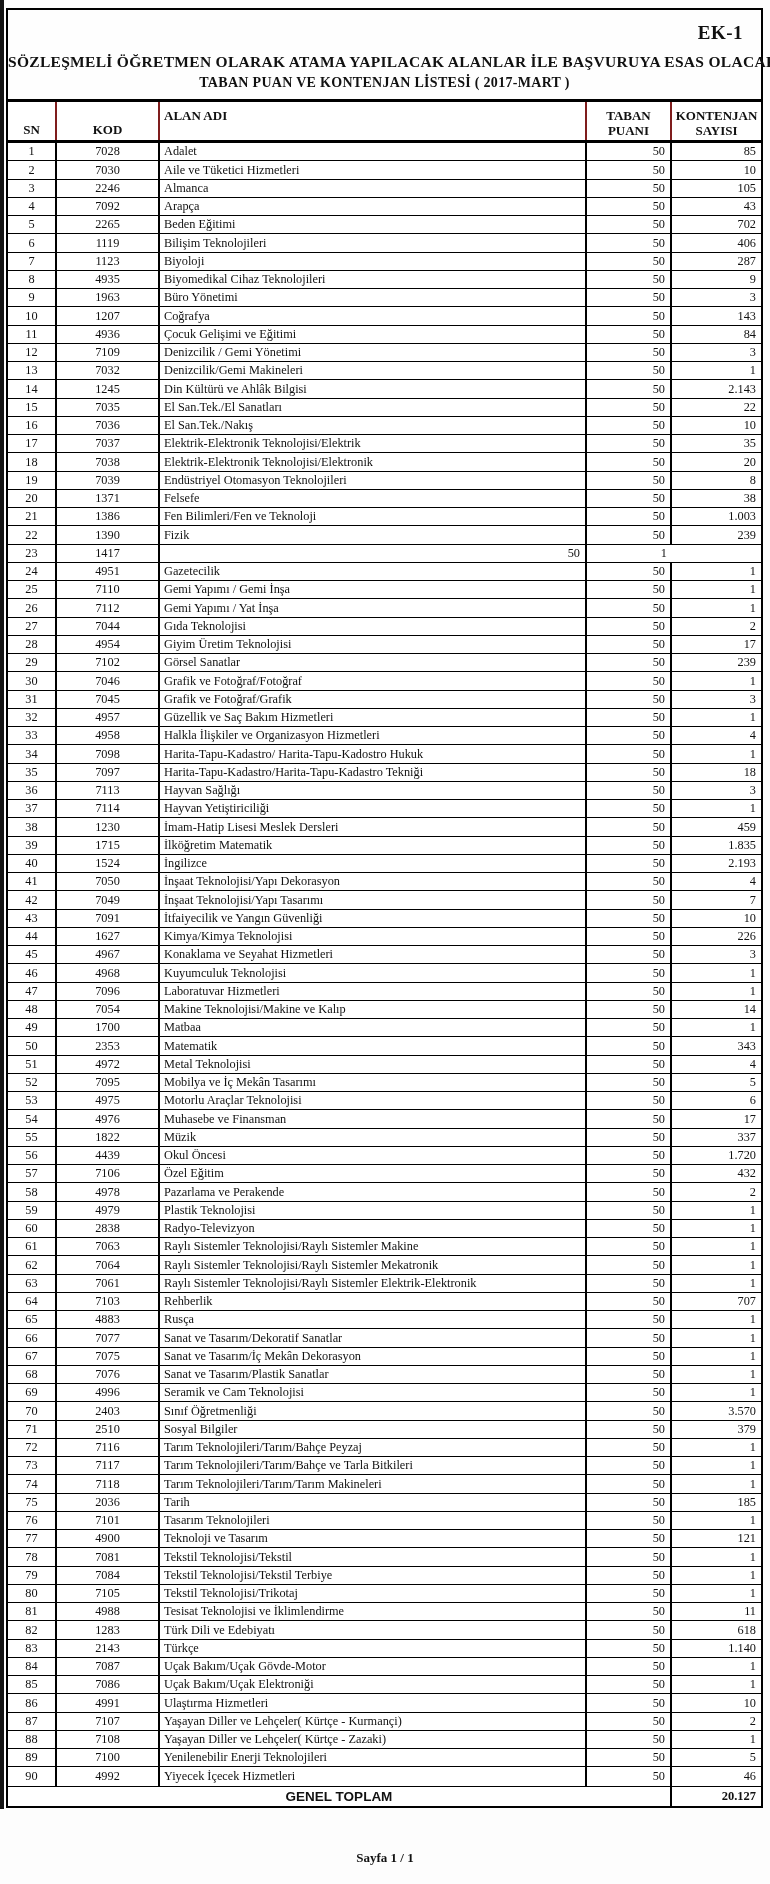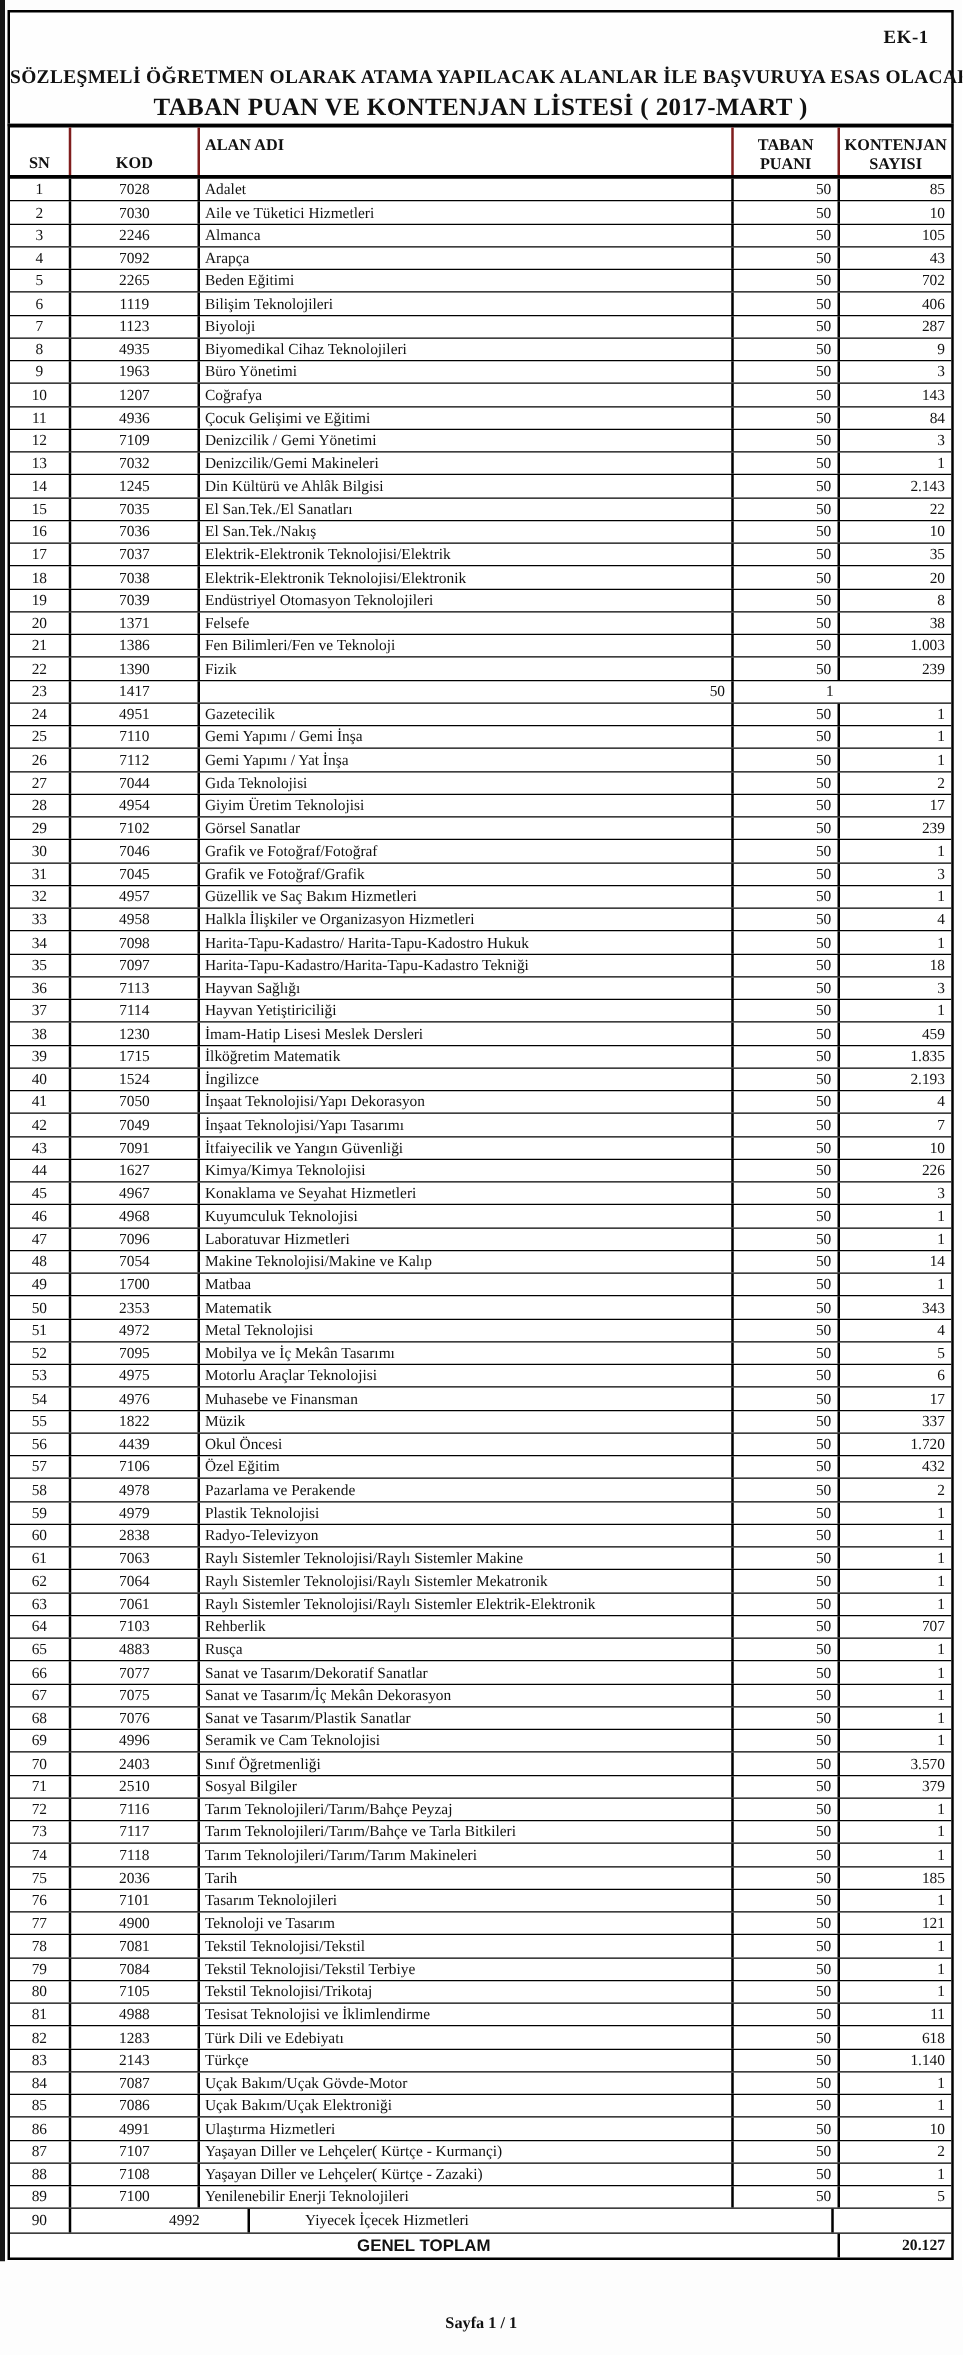--- a/index.html
+++ b/index.html
@@ -3,32 +3,32 @@
 <meta charset="utf-8">
 <style>
   html,body{margin:0;padding:0;background:#fff;}
   .page{position:relative;width:770px;height:1884px;background:#fdfdfd;
         font-family:"Liberation Serif", serif;color:#111;overflow:hidden;}
   .scan-edge{position:absolute;left:0;top:0;width:4px;height:1809px;background:#151515;}
 
   
   .titlebox{position:absolute;left:6px;top:8px;width:757px;height:93px;
             border:2px solid #000;box-sizing:border-box;background:#fefefe;}
-  .ek{position:absolute;top:12px;right:18px;font-weight:bold;font-size:15px;letter-spacing:.5px;}
+  .ek{position:absolute;top:12px;right:18px;font-weight:bold;font-size:19px;letter-spacing:.5px;}
   .t1{position:absolute;top:43px;left:0;width:100%;text-align:center;font-weight:bold;
       font-size:15.5px;letter-spacing:.3px;white-space:nowrap;}
   .t2{position:absolute;top:65px;left:0;width:100%;text-align:center;font-weight:bold;
-      font-size:20px;letter-spacing:.3px;white-space:nowrap;}
+      font-size:14px;letter-spacing:.3px;white-space:nowrap;}
 
   
   .table{position:absolute;left:6px;top:99px;width:757px;box-sizing:border-box;
          border:2px solid #000;border-top:3px solid #000;background:#fff;}
   .trow{display:grid;grid-template-columns:49px 103px 427px 85px 89px;
         height:18.255px;border-bottom:1.5px solid #000;box-sizing:border-box;}
-  .trow:nth-last-child(1){border-bottom:none;gap:40px;}
+  .trow:nth-last-child(1){border-bottom:none;}
   .c{box-sizing:border-box;border-right:2px solid #000;overflow:hidden;white-space:nowrap;
      font-size:12.3px;line-height:16.5px;display:flex;align-items:center;}
   .c:last-child{border-right:none;}
   .c.sn{justify-content:center;}
   .c.kod{justify-content:center;}
   .c.alan{justify-content:flex-start;padding-left:4px;}
   .c.taban{justify-content:flex-end;padding-right:5px;}
   .c.kont{justify-content:flex-end;padding-right:5px;}
 
   

